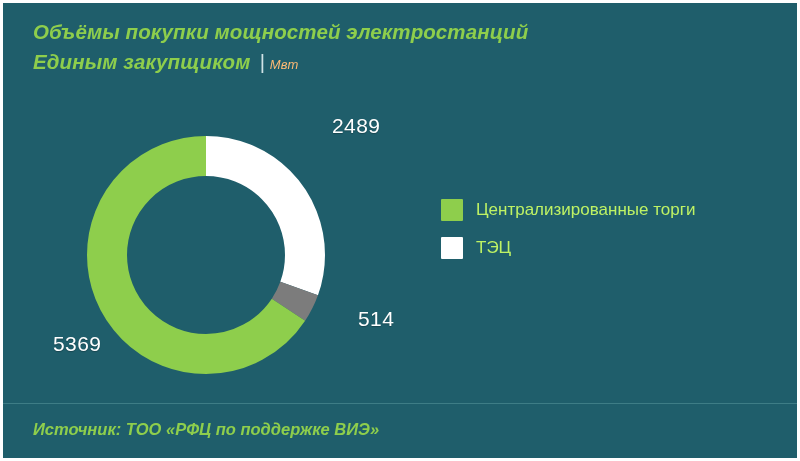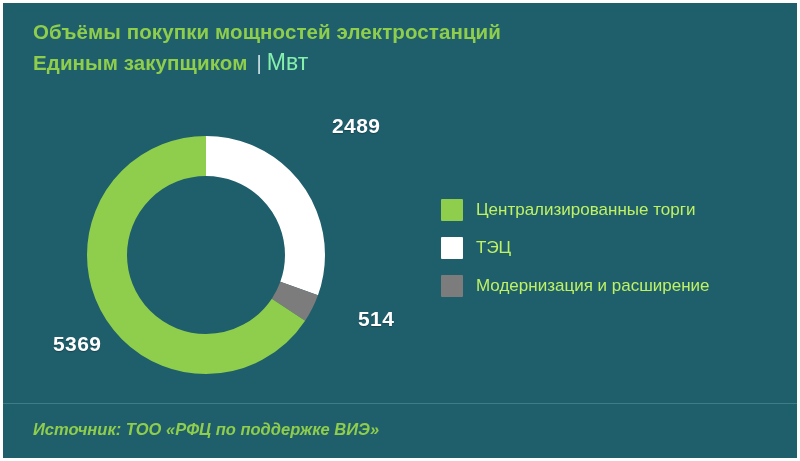--- a/index.html
+++ b/index.html
@@ -19,39 +19,40 @@
   }
 
   
   #header{
     position:absolute;
     left:0; top:0;
     width:794px;
     height:84px;
     box-sizing:border-box;
     padding:14px 0 0 30px;
+    font-style:italic;
   }
   .title-line{
     font-size:20.5px;
     font-weight:bold;
     line-height:30px;
     letter-spacing:0.1px;
     white-space:nowrap;
   }
   .title-green{ color:#8ece4c; }
   .title-sep{
     color:#cfe3e6;
     font-weight:normal;
     padding:0 5px 0 9px;
     font-size:20px;
   }
   .title-unit{
-    color:#86efac;
+    color:#fdba74;
     font-weight:normal;
-    font-size:23px;
+    font-size:13px;
     margin-top:42px;
   }
 
   
   #plot{
     position:absolute;
     left:0; top:84px;
     width:794px;
     height:318px;
   }
@@ -62,21 +63,21 @@
     top:46px;
     width:244px;
     height:244px;
   }
   #donut-svg{ display:block; width:244px; height:244px; overflow:visible;}
 
   .value-label{
     position:absolute;
     color:#ffffff;
     font-size:21px;
-    font-weight:bold;
+    font-weight:normal;
     letter-spacing:0.4px;
     white-space:nowrap;
     text-shadow:0 1px 1px rgba(0,0,0,.25);
   }
   #label-white{ left:329px; top:27px; }
   #label-gray{  left:355px; top:220px; }
   #label-green{ left:50px;  top:245px; }
 
   
   #legend{
@@ -179,24 +180,20 @@
 
     <div id="legend">
       <div class="legend-row">
         <span class="legend-swatch" style="background:#8ece4c"></span>
         <span class="legend-text">Централизированные торги</span>
       </div>
       <div class="legend-row">
         <span class="legend-swatch" style="background:#ffffff"></span>
         <span class="legend-text">ТЭЦ</span>
       </div>
-      <div class="legend-row">
-        <span class="legend-swatch" style="background:#7c7c7c"></span>
-        <span class="legend-text">Модернизация и расширение</span>
-      </div>
     </div>
 
   </div>
 
   <div id="footer">
     <div id="source-text">Источник: ТОО «РФЦ по поддержке ВИЭ»</div>
 
   </div>
 
 </div>

